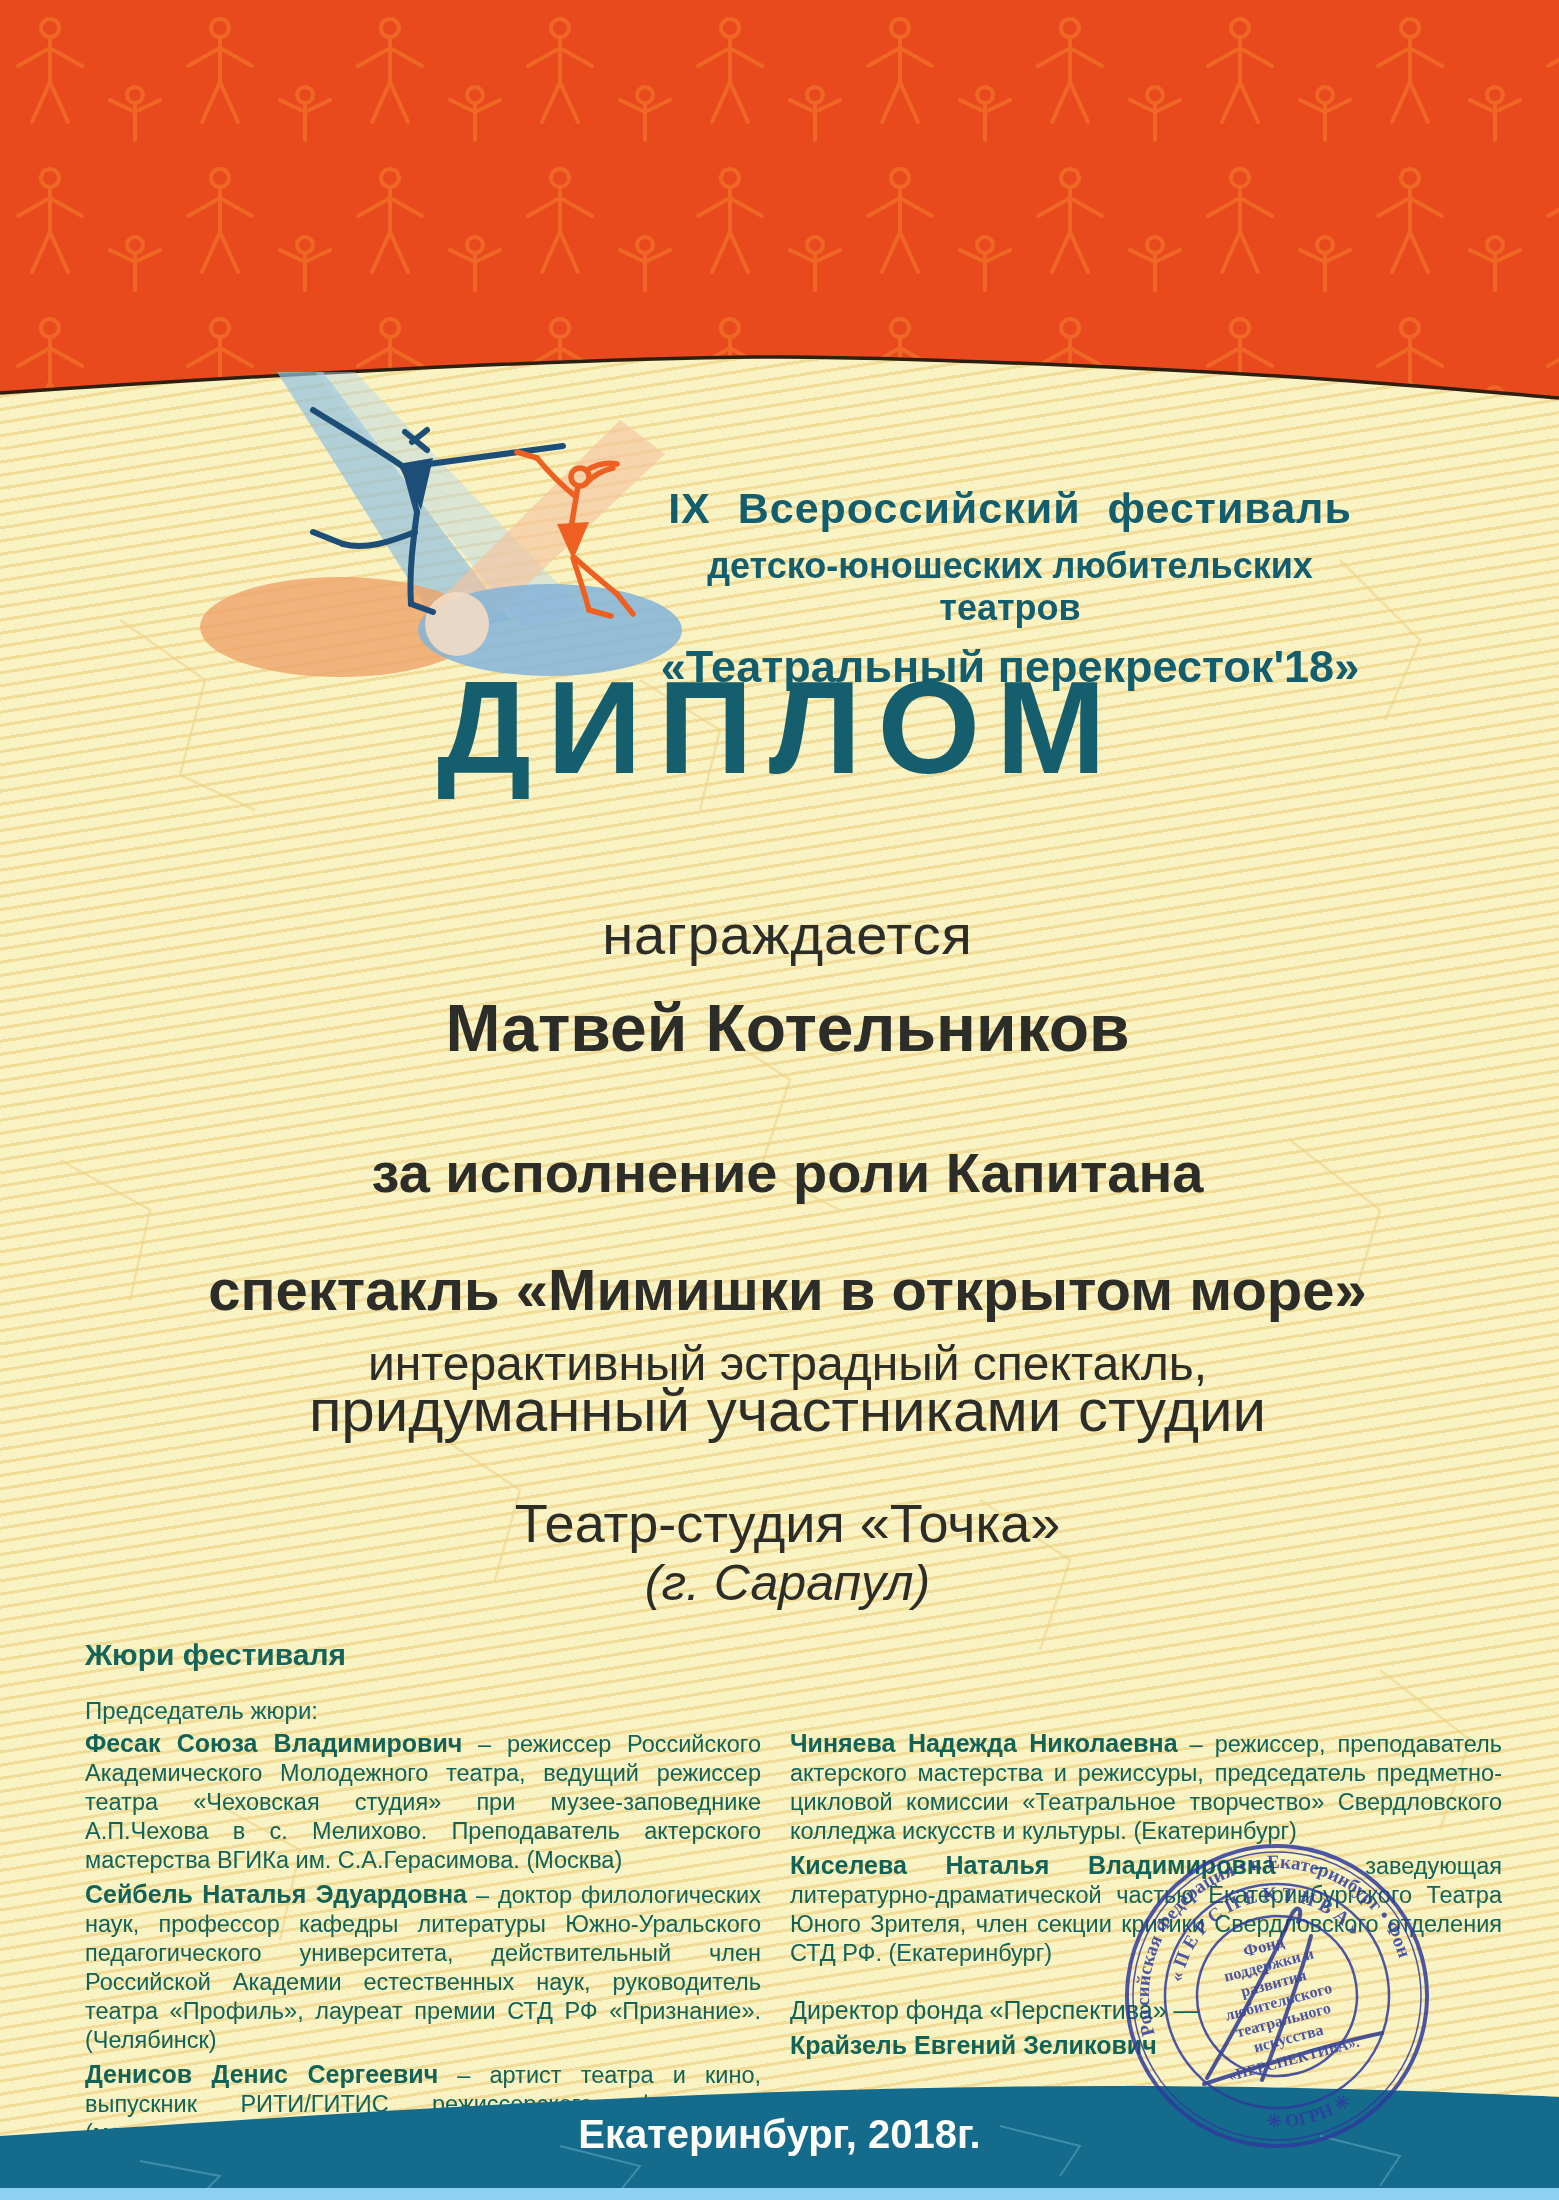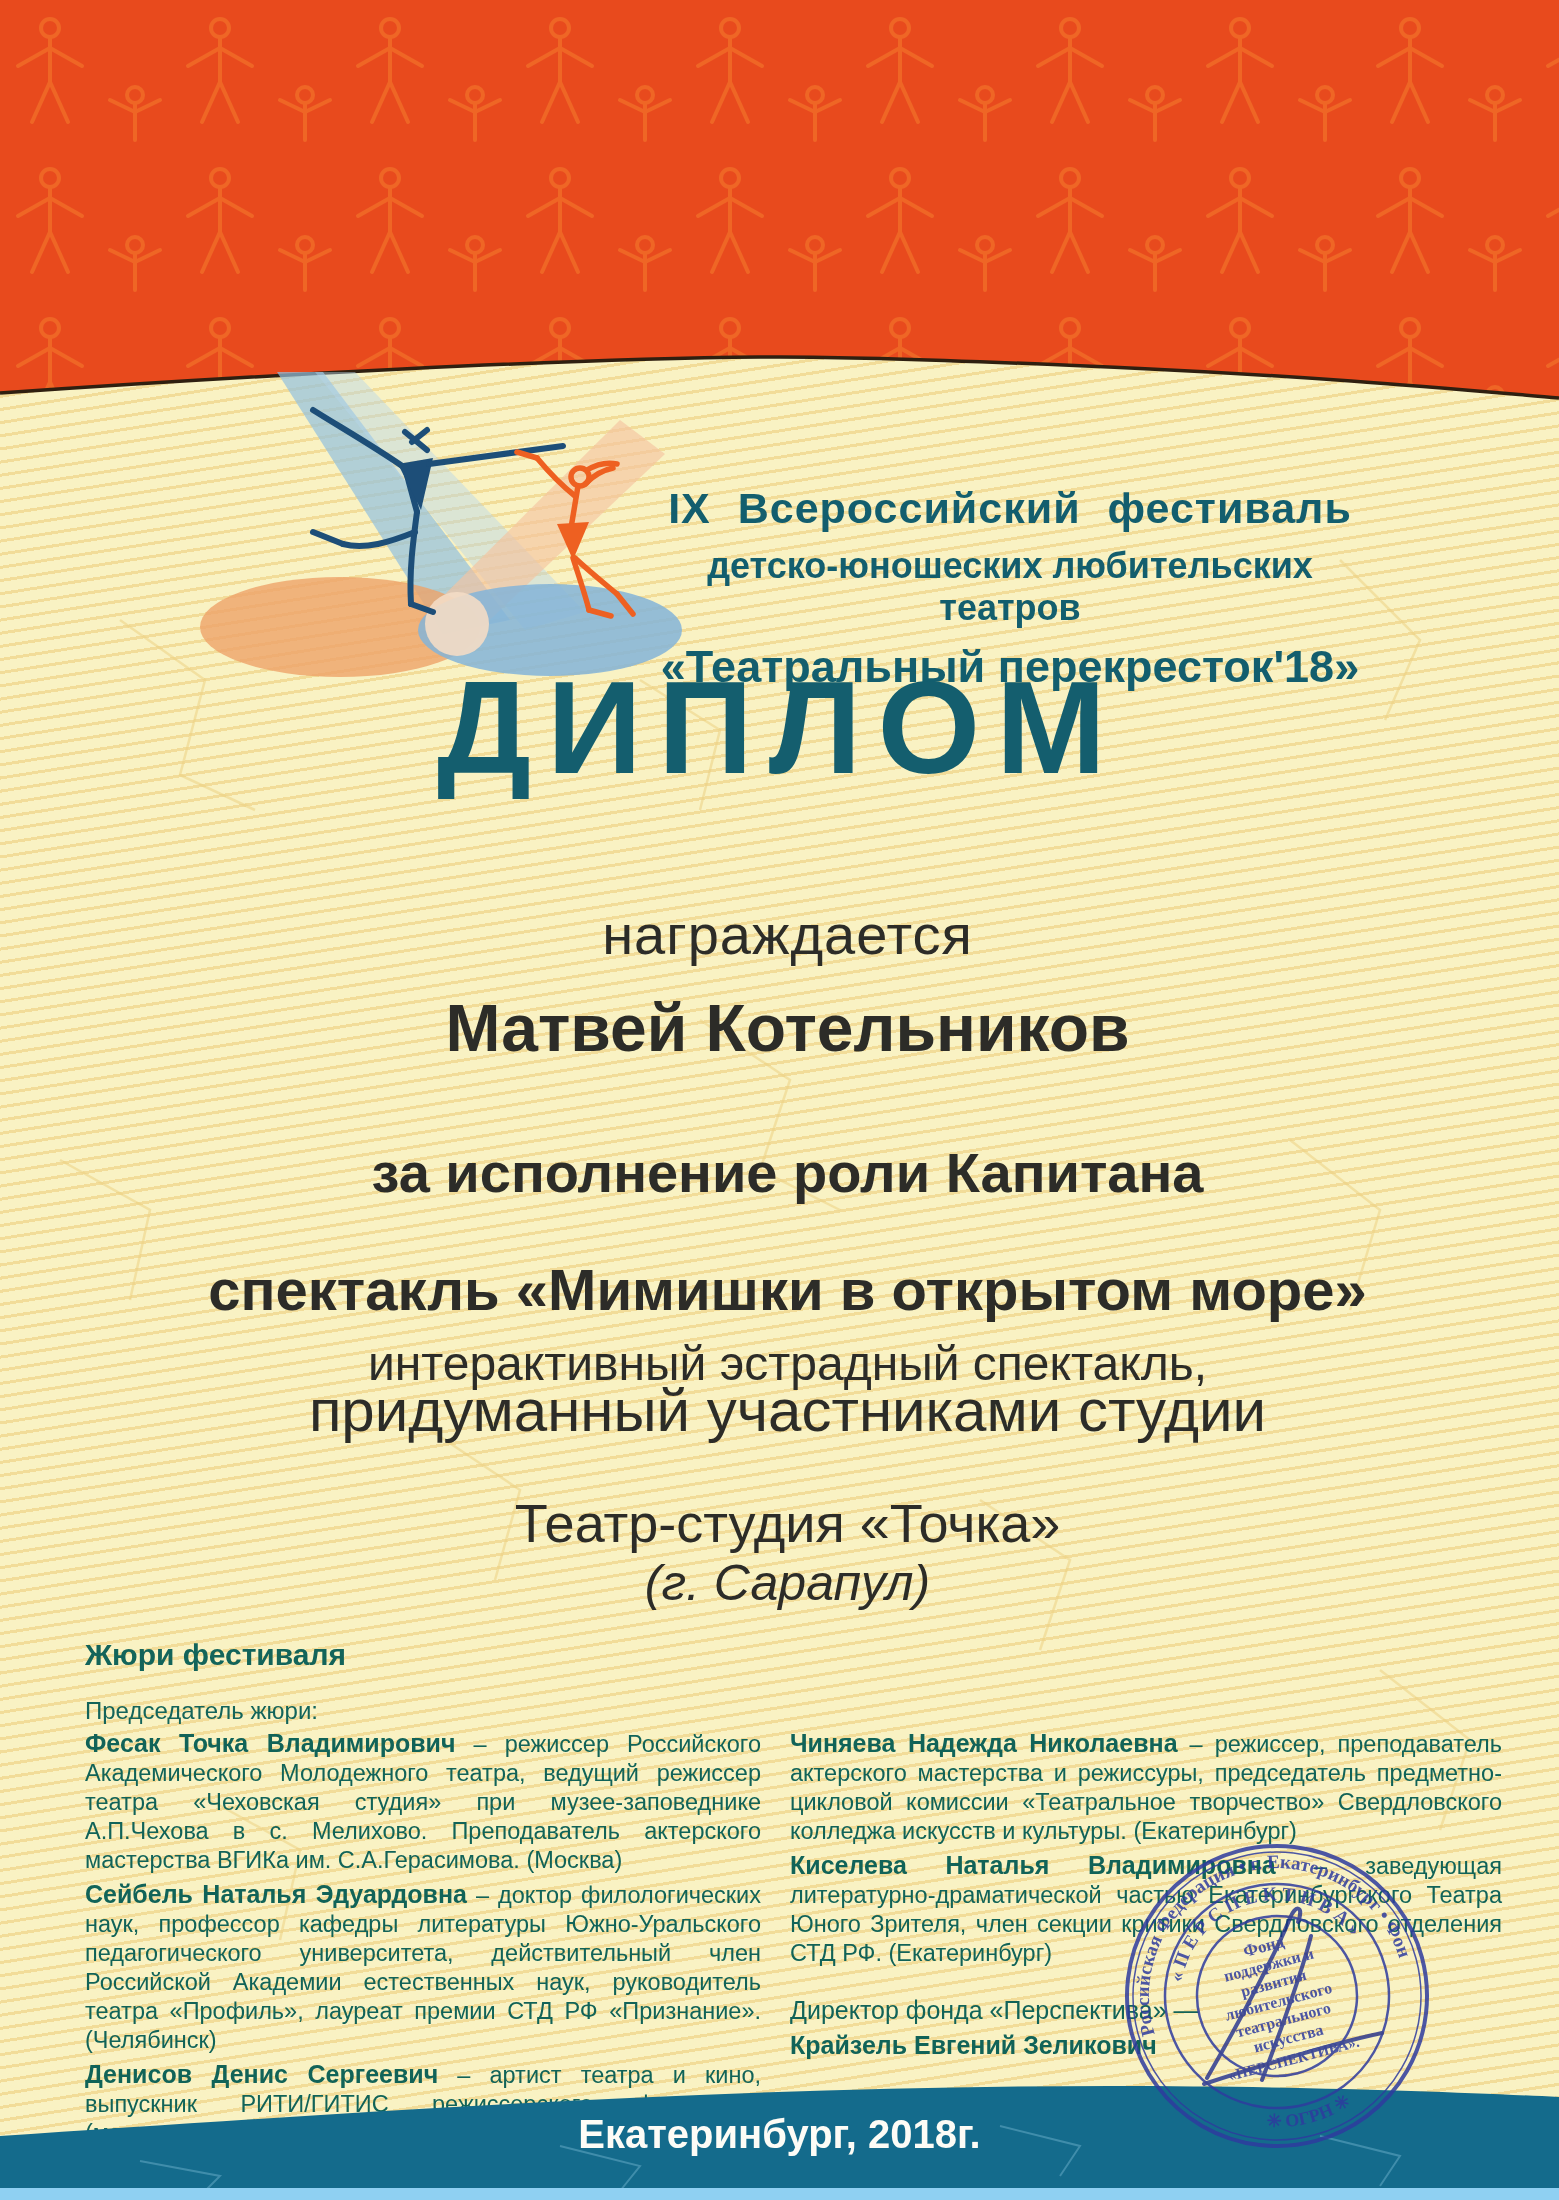--- a/index.html
+++ b/index.html
@@ -152,21 +152,21 @@
   <div class="ctr blk perf">спектакль «Мимишки в открытом море»</div>
   <div class="ctr blk pdesc1">интерактивный эстрадный спектакль,</div>
   <div class="ctr blk pdesc2">придуманный участниками студии</div>
   <div class="ctr blk theater">Театр-студия «Точка»</div>
   <div class="ctr blk city">(г. Сарапул)</div>
 
   <div class="abs jury-h">Жюри фестиваля</div>
   <div class="abs chair">Председатель жюри:</div>
 
   <div class="jcol jcol-l">
-    <p><b>Фесак Точка Владимирович</b> <span>– режиссер Российского Академического Молодежного театра, ведущий режиссер театра «Чеховская студия» при музее-заповеднике А.П.Чехова в с. Мелихово. Преподаватель актерского мастерства ВГИКа им. С.А.Герасимова. (Москва)</span></p>
+    <p><b>Фесак Союза Владимирович</b> <span>– режиссер Российского Академического Молодежного театра, ведущий режиссер театра «Чеховская студия» при музее-заповеднике А.П.Чехова в с. Мелихово. Преподаватель актерского мастерства ВГИКа им. С.А.Герасимова. (Москва)</span></p>
     <p><b>Сейбель Наталья Эдуардовна</b> <span>– доктор филологических наук, профессор кафедры литературы Южно-Уральского педагогического университета, действительный член Российской Академии естественных наук, руководитель театра «Профиль», лауреат премии СТД РФ «Признание». (Челябинск)</span></p>
     <p><b>Денисов Денис Сергеевич</b> <span>– артист театра и кино, выпускник РИТИ/ГИТИС режиссерского факультета (мастерская Л.Э.Хейфица), артист Московского Академического театра им. Вл.Маяковского, педагог РИТИ/ГИТИС. (Москва)</span></p>
   </div>
 
   <div class="jcol jcol-r">
     <p><b>Чиняева Надежда Николаевна</b> <span>– режиссер, преподаватель актерского мастерства и режиссуры, председатель предметно-цикловой комиссии «Театральное творчество» Свердловского колледжа искусств и культуры. (Екатеринбург)</span></p>
     <p><b>Киселева Наталья Владимировна</b> <span>– заведующая литературно-драматической частью Екатеринбургского Театра Юного Зрителя, член секции критики Свердловского отделения СТД РФ. (Екатеринбург)</span></p>
     <div class="dir-label">Директор фонда «Перспектива» —</div>
     <div class="dir-name">Крайзель Евгений Зеликович</div>
   </div>

